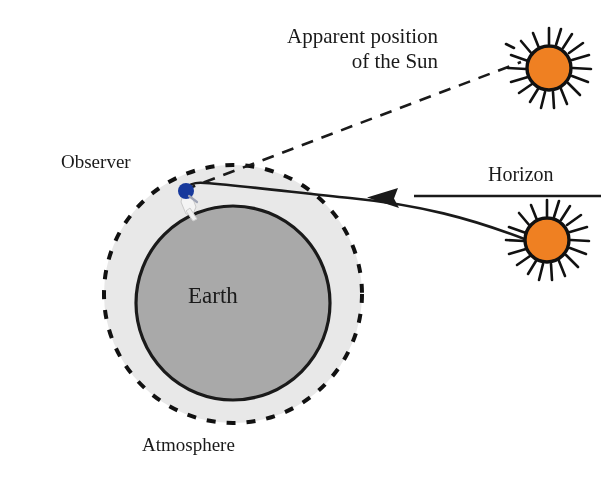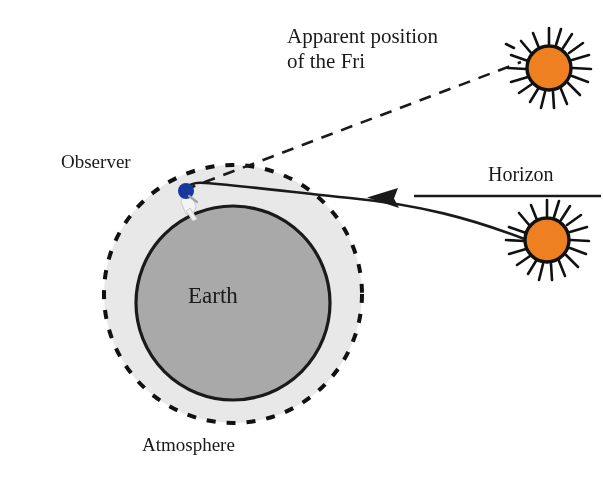--- a/index.html
+++ b/index.html
@@ -9,20 +9,21 @@
   }
   body {
     font-family: "Liberation Serif", "DejaVu Serif", serif;
   }
   #diagram-root {
     position: relative;
     width: 603px;
     height: 482px;
     background: #ffffff;
     overflow: hidden;
+    text-align: right;
   }
   #diagram-svg {
     position: absolute;
     left: 0;
     top: 0;
     width: 603px;
     height: 482px;
   }
   .dlabel {
     position: absolute;
@@ -131,21 +132,21 @@
 
     <g>
       <path d="M 183,193 L 190,191 L 196,207 L 193,214 L 186,214 L 181,202 Z" fill="#f4f4f4" stroke="#c9c9c9" stroke-width="1"></path>
       <path d="M 190,208 L 197,219 L 193,221 L 186,211 Z" fill="#efefef" stroke="#cccccc" stroke-width="1"></path>
       <circle cx="186" cy="191" r="8" fill="#17399c"></circle>
       <path d="M 189,196 L 197,202" stroke="#9fa4b5" stroke-width="2.2" stroke-linecap="round" fill="none"></path>
     </g>
 
   </svg>
 
-  <div class="dlabel" id="label-apparent-sun"><span>Apparent position</span><br><span>of the Fri</span></div>
+  <div class="dlabel" id="label-apparent-sun"><span>Apparent position</span><br><span>of the Sun</span></div>
 
   <div class="dlabel" id="label-observer">Observer</div>
 
   <div class="dlabel" id="label-horizon">Horizon</div>
 
   <div class="dlabel" id="label-atmosphere">Atmosphere</div>
 
   <div class="dlabel" id="label-earth">Earth</div>
 
 </div>

